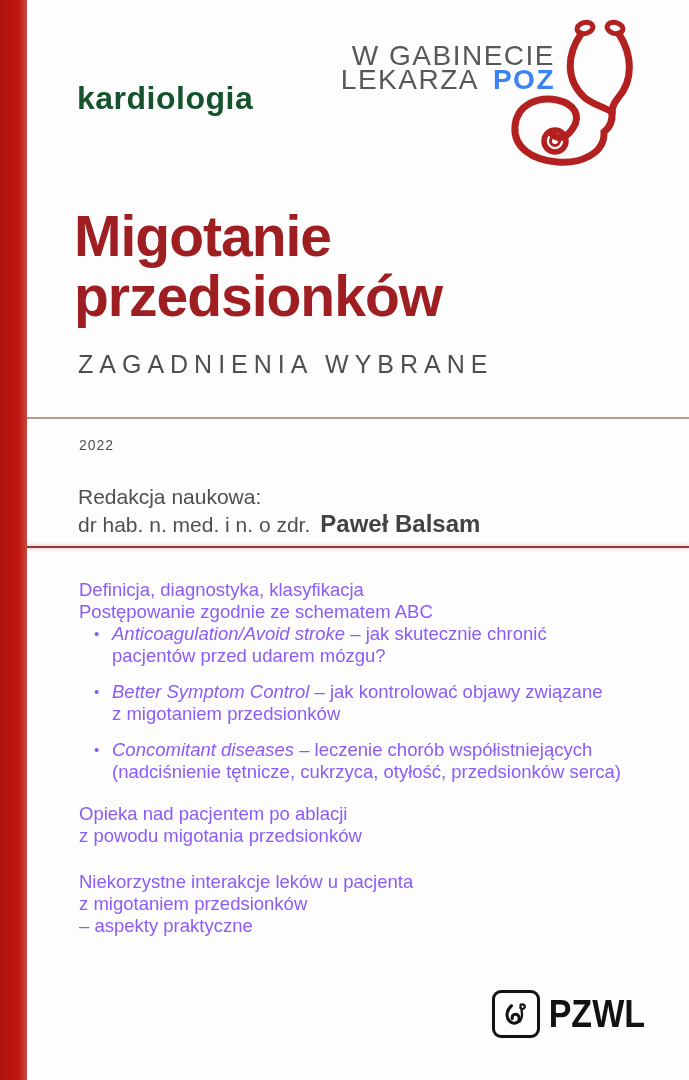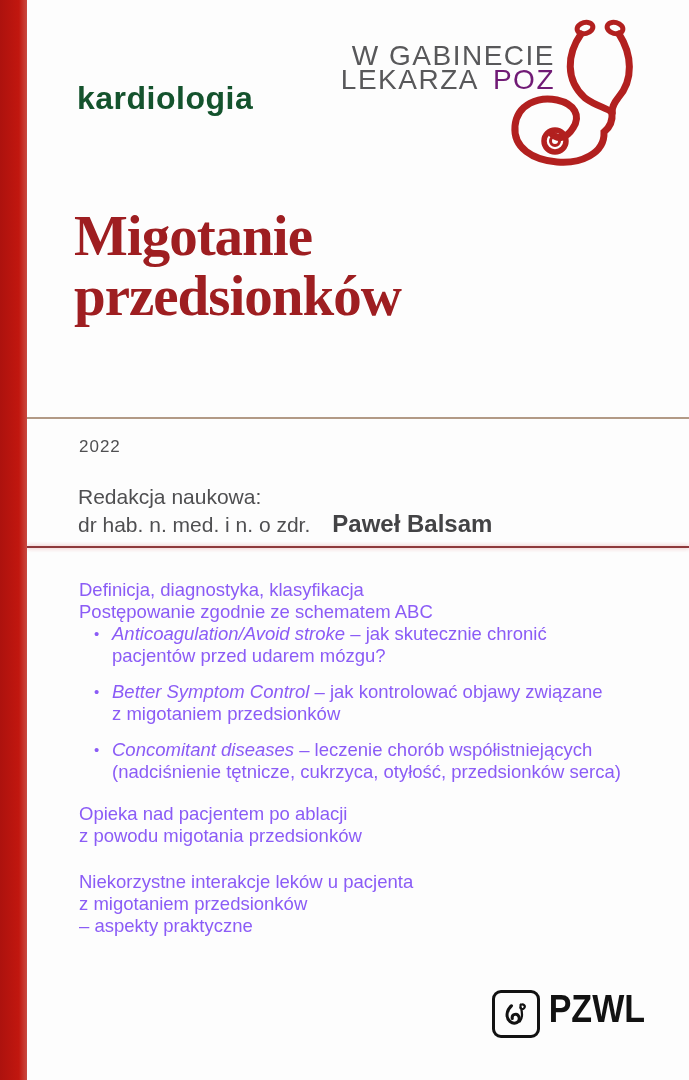--- a/index.html
+++ b/index.html
@@ -10,51 +10,51 @@
   
   .red-bar{position:absolute;left:0;top:0;width:27px;height:1080px;
     background:linear-gradient(90deg,#ad120e 0%,#c1170f 70%,#c94a41 100%);}
   
   .category{position:absolute;left:77px;top:80px;font-size:32px;font-weight:700;
     color:#14532d;letter-spacing:.5px;}
   
   .series-text{position:absolute;right:134px;top:44px;text-align:right;
     color:#58585a;font-size:28px;letter-spacing:1.5px;line-height:24px;font-weight:400;}
   .series-l2{display:flex;gap:14px;justify-content:flex-end;}
-  .series-l2 .bold{font-weight:400;color:#701a75;}
+  .series-l2 .bold{font-weight:700;color:#3b82f6;}
   .steth{position:absolute;left:505px;top:12px;width:150px;height:160px;}
   
   .title{position:absolute;left:74px;top:206px;color:#9e1e21;font-weight:700;
-    font-size:57px;line-height:60px;letter-spacing:-1px;font-family:Liberation Serif, serif;}
+    font-size:57px;line-height:60px;letter-spacing:-1px;}
   .subtitle{position:absolute;left:78px;top:350px;color:#4f4f51;font-size:25px;
     letter-spacing:6px;font-weight:400;}
   
   .rule-tan{position:absolute;left:27px;right:0;top:417px;height:2px;background:#b29a86;}
   .rule-maroon{position:absolute;left:27px;right:0;top:546px;height:2px;background:#8e393b;
     box-shadow:0 0 4px rgba(214,110,110,.65);}
   
-  .year{position:absolute;left:79px;top:437px;color:#4f4f51;font-size:17px;letter-spacing:1px;}
+  .year{position:absolute;left:79px;top:437px;color:#4f4f51;font-size:14px;letter-spacing:1px;}
   .credit{position:absolute;left:78px;top:483px;color:#4f4f51;font-size:21px;line-height:27px;}
-  .credit .name{font-weight:700;font-size:24px;color:#434345;margin-left:22px;}
+  .credit .name{font-weight:700;font-size:24px;color:#434345;margin-left:10px;}
   
   .contents{position:absolute;left:79px;top:579px;width:600px;color:#8b5cf6;
     font-size:18.5px;line-height:22px;}
   .contents p{margin:0;}
   .topic-1{margin-bottom:20px;}
   .topic-2{margin-bottom:16px;}
   .blist{list-style:none;margin:0;padding:0;}
   .blist li{position:relative;padding-left:33px;margin-bottom:14px;}
   .dot{position:absolute;left:15px;top:0;font-size:15px;}
   .it{font-style:italic;}
   .pre{white-space:pre-line;}
   .para-1{margin-top:24px !important;}
   .para-2{margin-top:20px !important;}
   .para-3{margin-top:24px !important;}
   
-  .pzwl{position:absolute;right:44px;bottom:42px;display:flex;align-items:flex-start;gap:9px;}
+  .pzwl{position:absolute;right:44px;bottom:42px;display:flex;align-items:center;gap:9px;}
   .pzwl-box{width:42px;height:42px;border:3px solid #121212;border-radius:9px;
     display:flex;align-items:center;justify-content:center;}
   .pzwl-name{font-size:34px;font-weight:700;color:#121212;letter-spacing:0;
     transform:scaleY(1.12);}
 </style>
 </head>
 <body>
 
 <div class="page">
 
@@ -78,20 +78,21 @@
     <path stroke-width="7" d="M107 100 C108 110 104 116 99 120 C100 142 75 152 52 150 C28 148 8 136 10 114 C12 92 34 84 52 88 C70 92 76 104 68 116 C62 126 53 128 47 122"></path>
     <circle cx="50" cy="129" r="11" stroke-width="5.5"></circle>
     <circle cx="50" cy="129" r="4.5" stroke-width="3"></circle>
   </svg>
 
   <div class="title">
     <div>Migotanie</div>
     <div>przedsionków</div>
   </div>
 
+  <div class="subtitle">ZAGADNIENIA WYBRANE</div>
 
   <div class="rule-tan"></div>
 
   <div class="year">2022</div>
 
   <div class="credit">
     <div>Redakcja naukowa:</div>
     <div>
       <span>dr hab. n. med. i n. o zdr.</span><span class="name">Paweł Balsam</span>
     </div>

